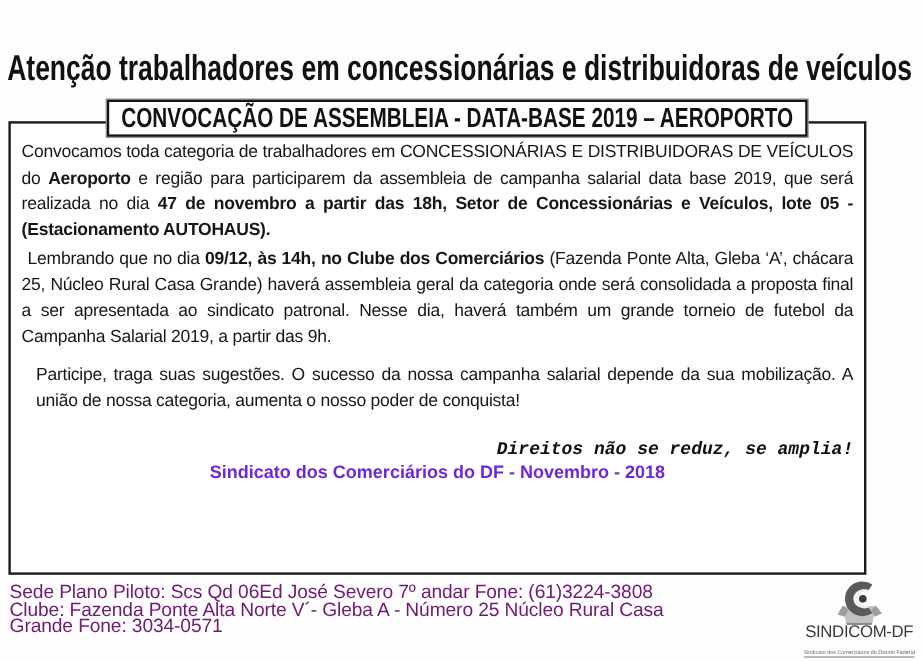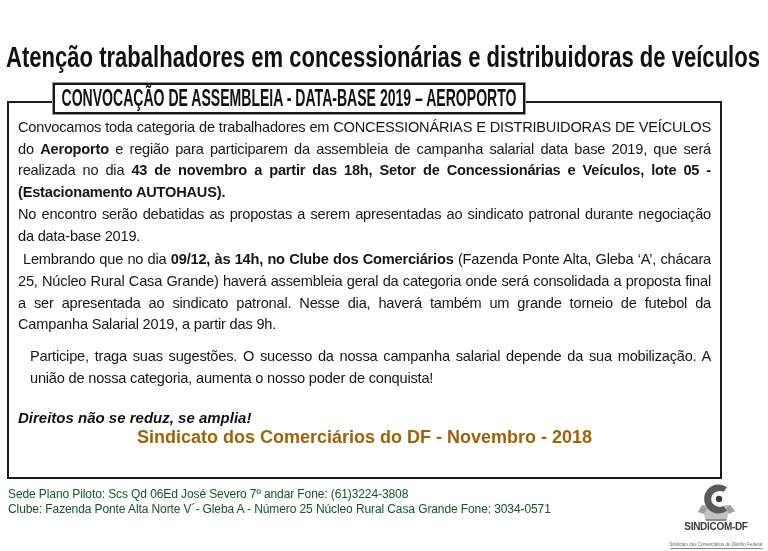--- a/index.html
+++ b/index.html
@@ -13,21 +13,21 @@
     overflow: hidden;
   }
   .page-title-svg {
     position: absolute; left: 4px; top: 38px; width: 760px; height: 40px;
   }
   .page-title-svg text {
     font-family: "Liberation Sans", sans-serif;
     font-weight: bold; font-size: 30px; fill: #111;
   }
   .subtitle-box {
-    position: absolute; left: 53px; top: 83px; width: 472px; height: 31px;
+    position: absolute; left: 89px; top: 83px; width: 584px; height: 31px;
     background: #fff; border: 2px solid #151515;
     box-shadow: 0 0 0 1px #9a9a9a;
     z-index: 3; display: flex; align-items: center; justify-content: center;
   }
   .subtitle-box svg { width: 576px; height: 27px; }
   .subtitle-box text {
     font-family: "Liberation Sans", sans-serif;
     font-weight: bold; font-size: 23px; fill: #121212;
   }
   .main-box {
@@ -38,39 +38,40 @@
   .para {
     font-size: 14.6px; line-height: 21.7px; letter-spacing: -0.2px;
     text-align: justify; color: #161616;
   }
   .para b { letter-spacing: -0.2px; }
   .p1 { margin-top: 14px; }
   .p2 { margin-top: 0; }
   .p3 { margin-top: 2px; text-indent: 5px; }
   .p4 { margin-top: 10px; margin-left: 12px; }
   .slogan {
-    margin-top: 19px; text-align: left;
+    margin-top: 19px; text-align: right;
     font-size: 15px; line-height: 19px; font-weight: bold; font-style: italic;
     color: #111;
+    font-family: Liberation Mono, monospace;
   }
   .signature {
-    text-align: center; font-size: 18px; line-height: 20px; font-weight: bold;
-    color: #a16207;
+    text-align: center; font-size: 15px; line-height: 20px; font-weight: bold;
+    color: #6d28d9;
   }
   .footer {
     position: absolute; left: 8px; top: 487px; width: 600px;
-    font-size: 12px; line-height: 14.5px; color: #14532d; letter-spacing: -0.1px;
+    font-size: 16px; line-height: 14.5px; color: #701a75; letter-spacing: -0.1px;
   }
   .logo {
     position: absolute; left: 668px; top: 483px; width: 96px;
     text-align: center; z-index: 2;
   }
   .logo-icon { display: block; margin: 0 auto; width: 56px; height: 38px; }
   .logo-name {
-    font-size: 10px; font-weight: bold; color: #3a3a3a;
+    font-size: 14px; font-weight: normal; color: #3a3a3a;
     letter-spacing: -0.3px; line-height: 11px;
   }
   .logo-tagline {
     font-size: 4.5px; color: #6b6b6b; line-height: 5px;
     border-bottom: 1px solid #8a8a8a; display: inline-block; padding-bottom: 1px;
   }
 </style>
 </head>
 <body>
 
@@ -79,23 +80,22 @@
 </svg>
 
 <div class="subtitle-box">
   <svg viewBox="0 0 576 27" preserveAspectRatio="none">
     <text x="288" y="21" text-anchor="middle" textLength="560" lengthAdjust="spacingAndGlyphs">CONVOCAÇÃO DE ASSEMBLEIA - DATA-BASE 2019 – AEROPORTO</text>
   </svg>
 </div>
 
 <div class="main-box">
 
-  <p class="para p1"><span>Convocamos toda categoria de trabalhadores em CONCESSIONÁRIAS E DISTRIBUIDORAS DE VEÍCULOS do </span><b>Aeroporto</b><span> e região para participarem da assembleia de campanha salarial data base 2019, que será realizada no dia </span><b>43 de novembro a partir das 18h, Setor de Concessionárias e Veículos, lote 05 - (Estacionamento AUTOHAUS).</b></p>
+  <p class="para p1"><span>Convocamos toda categoria de trabalhadores em CONCESSIONÁRIAS E DISTRIBUIDORAS DE VEÍCULOS do </span><b>Aeroporto</b><span> e região para participarem da assembleia de campanha salarial data base 2019, que será realizada no dia </span><b>47 de novembro a partir das 18h, Setor de Concessionárias e Veículos, lote 05 - (Estacionamento AUTOHAUS).</b></p>
 
-  <p class="para p2">No encontro serão debatidas as propostas a serem apresentadas ao sindicato patronal durante negociação da data-base 2019.</p>
 
   <p class="para p3"><span>Lembrando que no dia </span><b>09/12, às 14h, no Clube dos Comerciários</b><span> (Fazenda Ponte Alta, Gleba ‘A’, chácara 25, Núcleo Rural Casa Grande) haverá assembleia geral da categoria onde será consolidada a proposta final a ser apresentada ao sindicato patronal. Nesse dia, haverá também um grande torneio de futebol da Campanha Salarial 2019, a partir das 9h.</span></p>
 
   <p class="para p4">Participe, traga suas sugestões. O sucesso da nossa campanha salarial depende da sua mobilização. A união de nossa categoria, aumenta o nosso poder de conquista!</p>
 
   <div class="slogan">Direitos não se reduz, se amplia!</div>
   <div class="signature">Sindicato dos Comerciários do DF - Novembro - 2018</div>
 
 </div>
 

